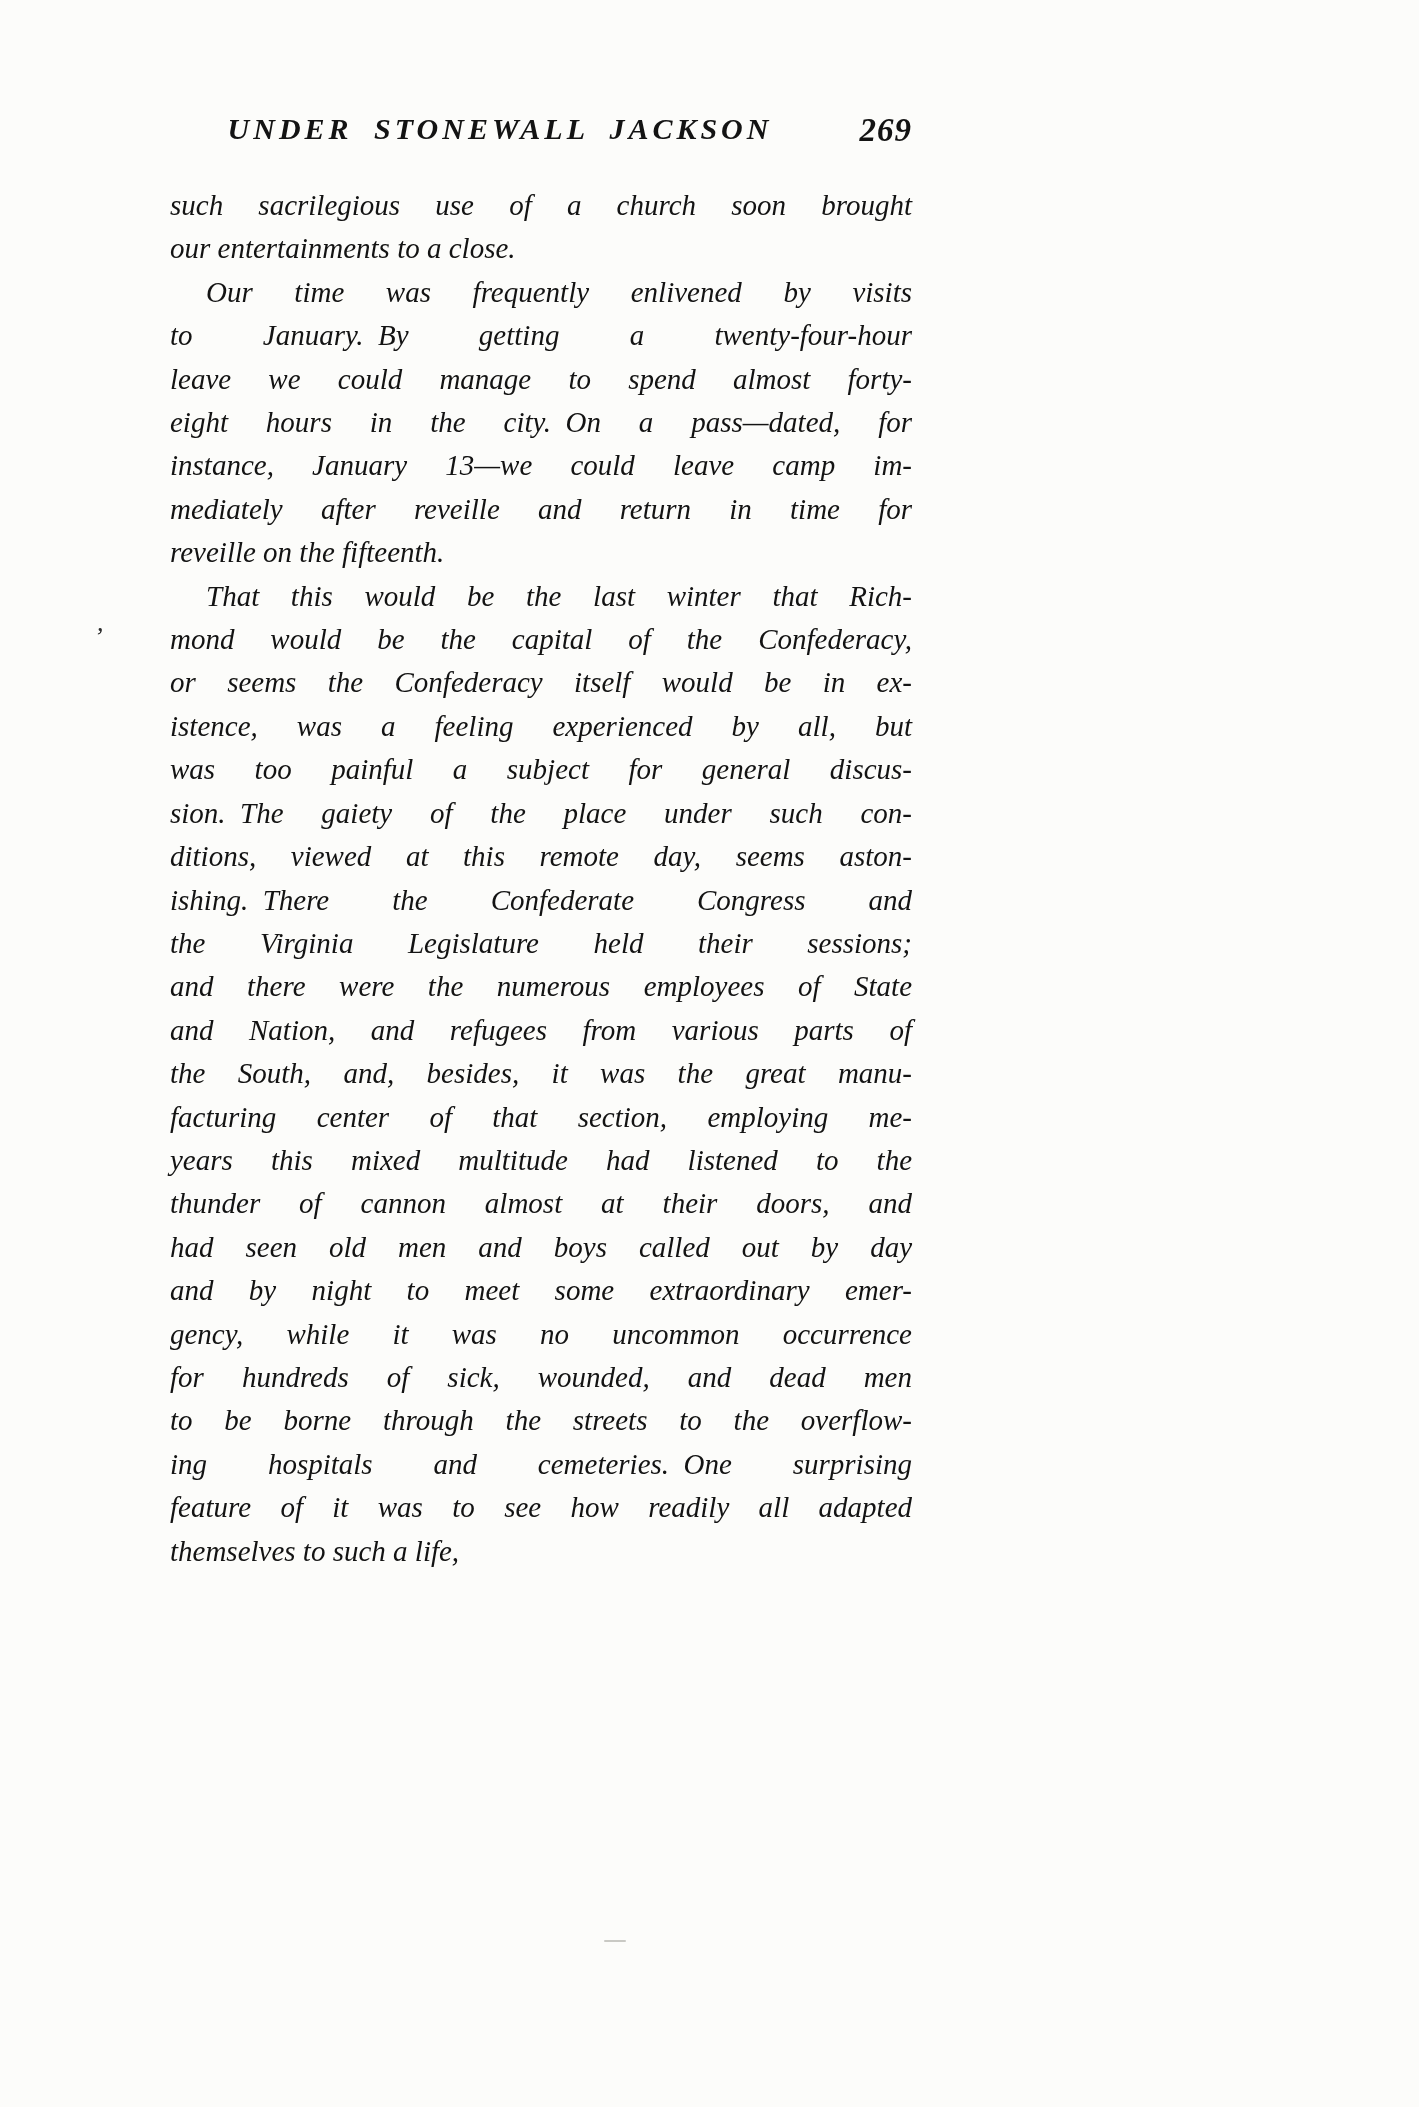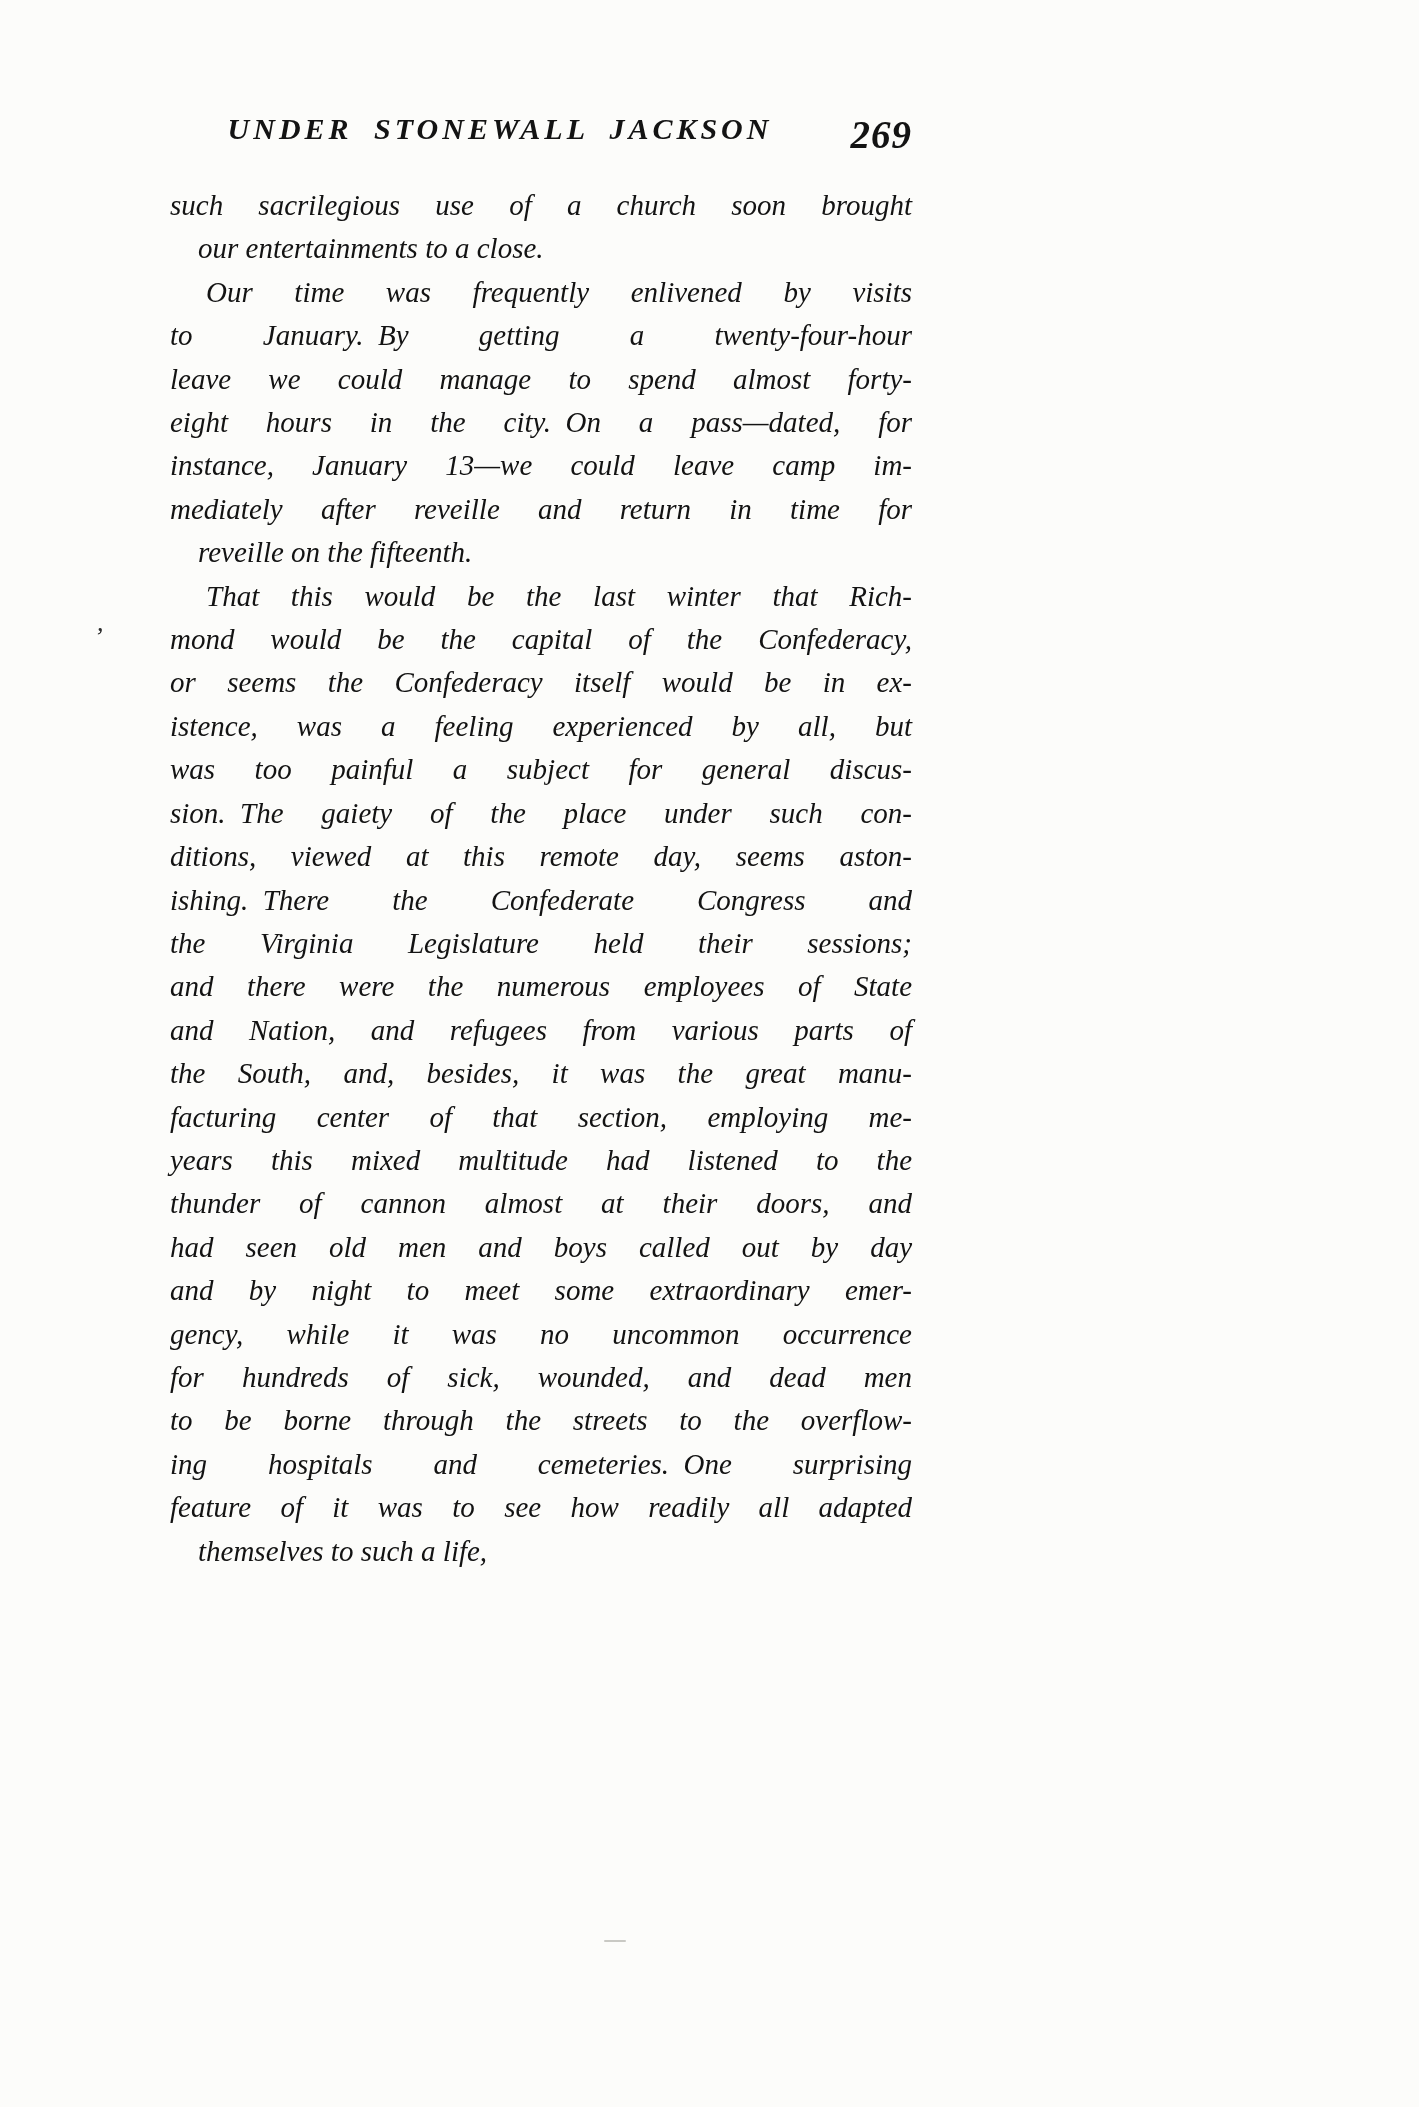--- a/index.html
+++ b/index.html
@@ -33,40 +33,39 @@
     font-size: 30px;
     font-weight: bold;
     letter-spacing: 4px;
     word-spacing: 10px;
     white-space: nowrap;
   }
   .page-number {
     position: absolute;
     right: 0;
     top: 0;
-    font-size: 39px;
+    font-size: 33px;
     font-weight: bold;
     letter-spacing: 1px;
   }
   .page-body {
     position: absolute;
     left: 170px;
     top: 184px;
     width: 742px;
   }
   .line {
     font-size: 29px;
     line-height: 43.4px;
     text-align: justify;
     text-align-last: justify;
     white-space: normal;
   }
   .line.last {
     text-align-last: left;
-    margin-left: 28px;
   }
   .line.indent {
     text-indent: 36px;
   }
   .margin-mark {
     position: absolute;
     left: 94px;
     top: 622px;
     font-size: 26px;
     color: #2a2a2a;

